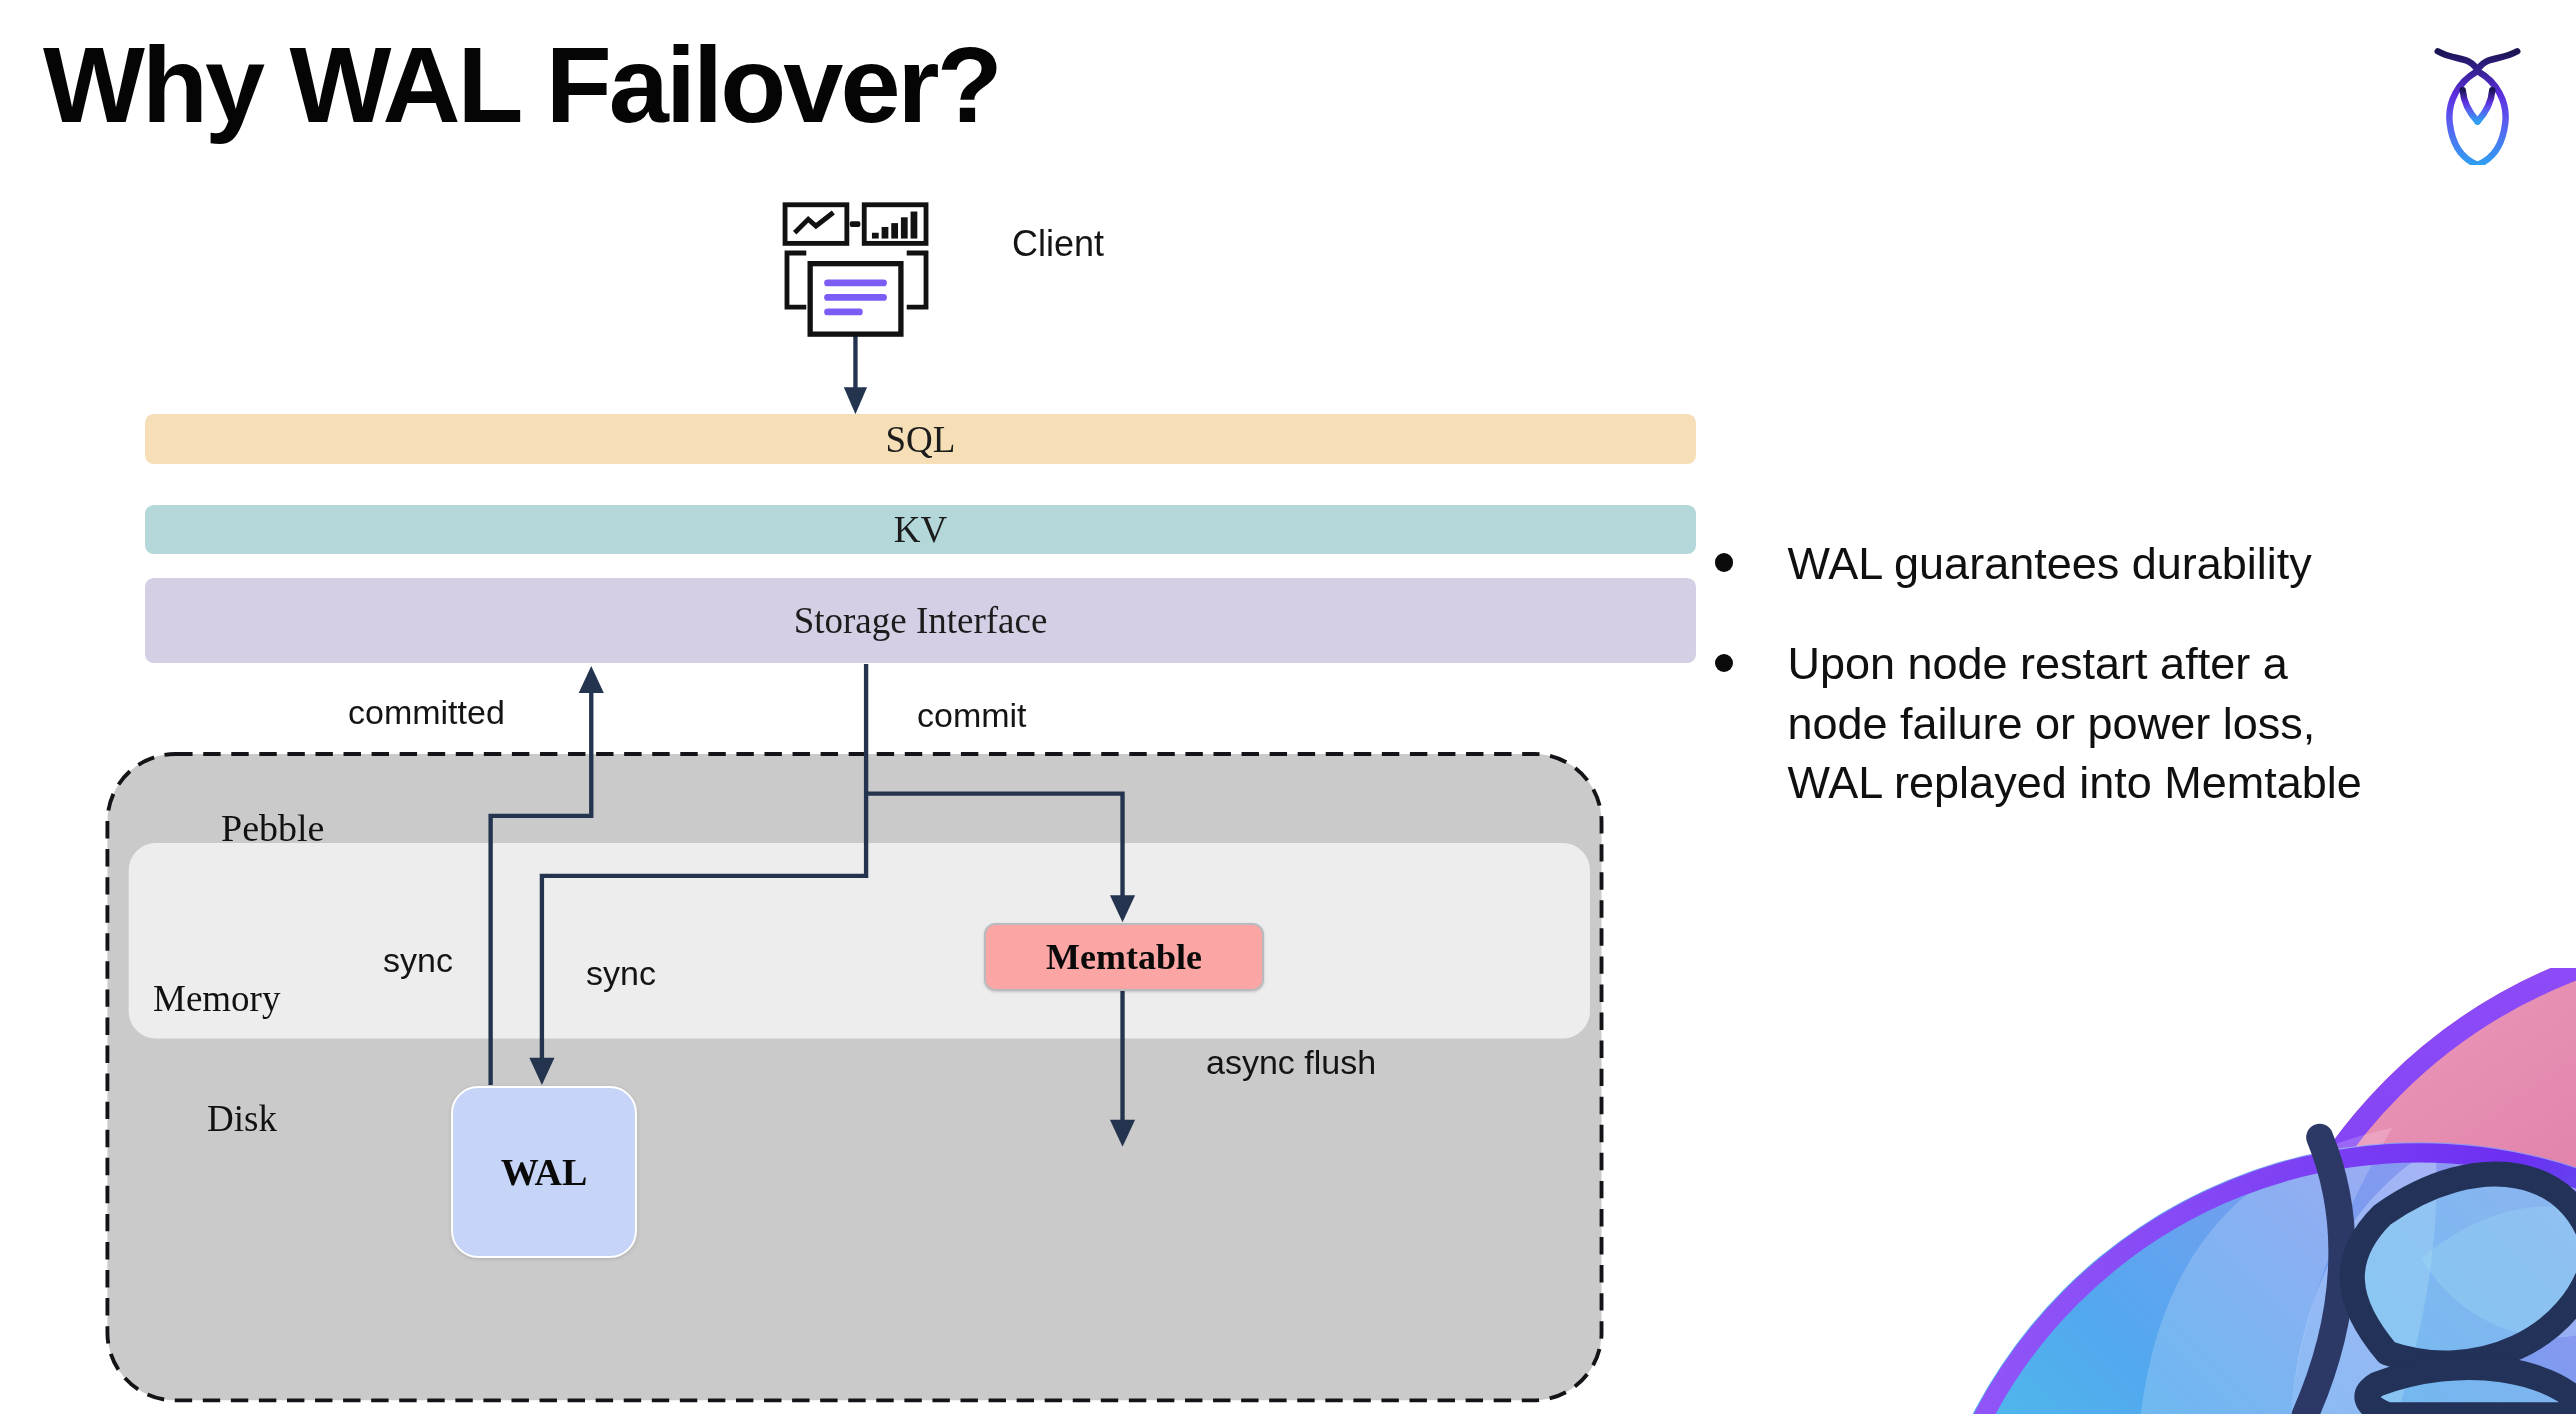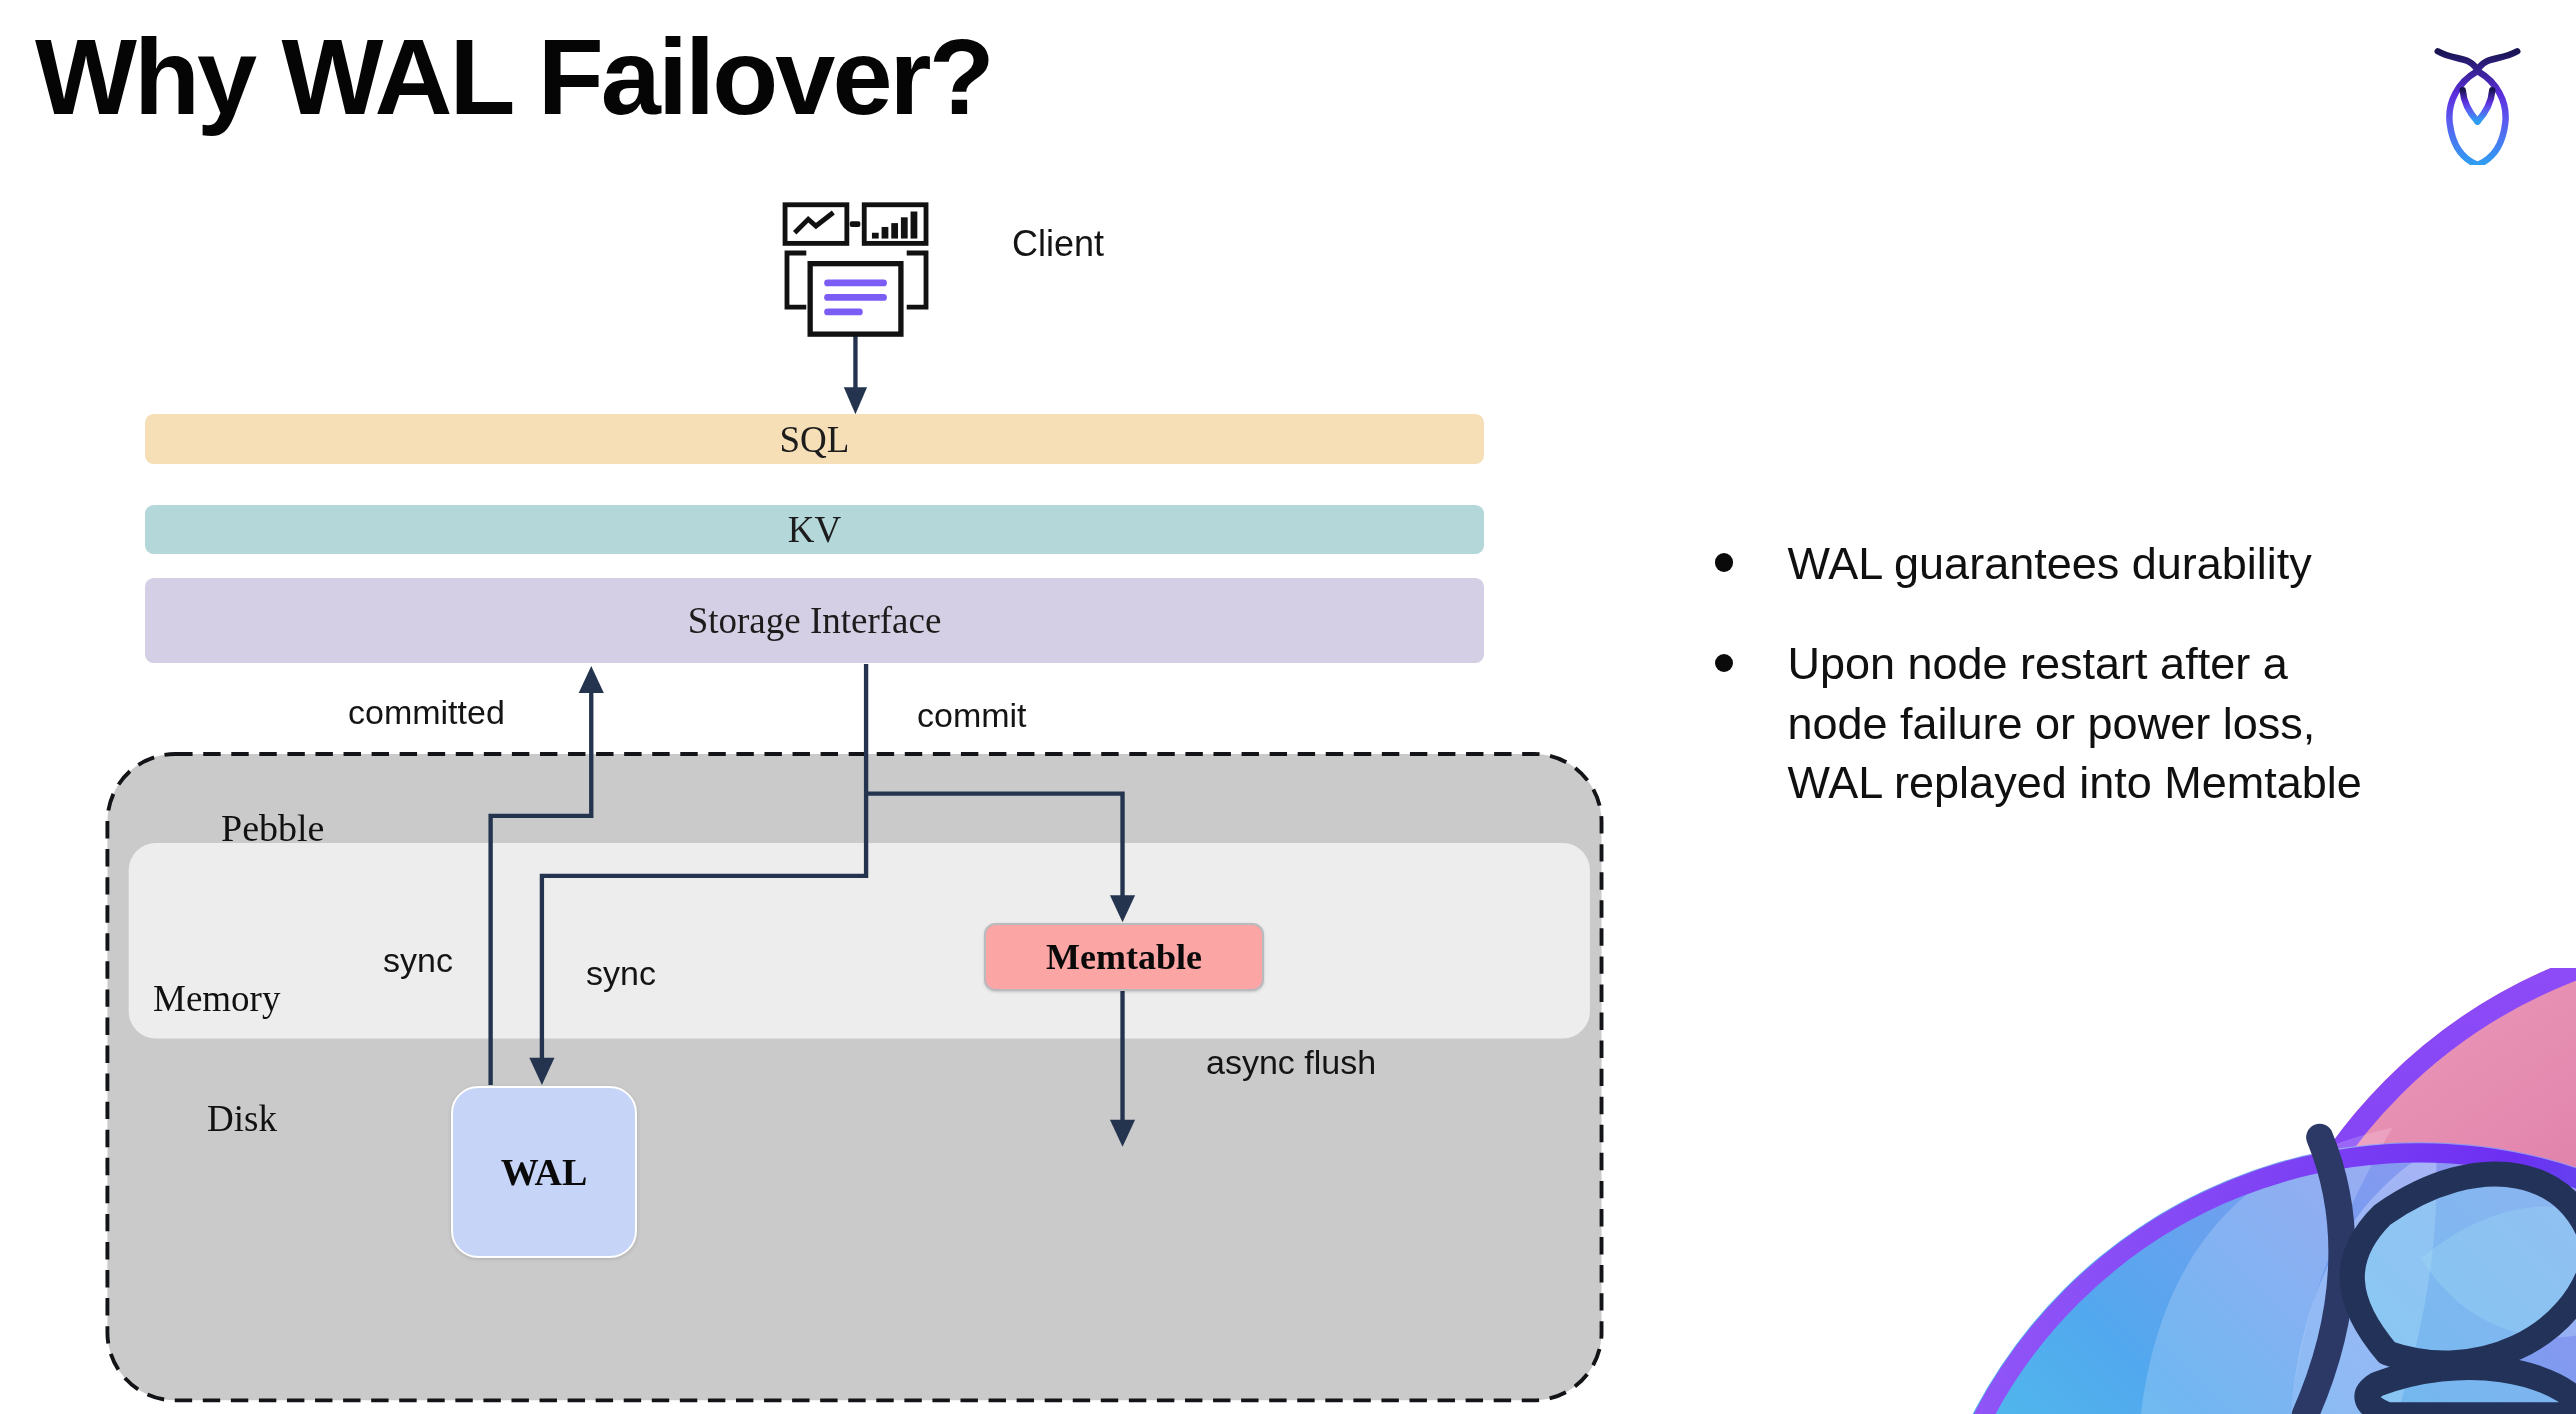--- a/index.html
+++ b/index.html
@@ -3,27 +3,27 @@
 <meta charset="utf-8">
 <style>
   html,body{margin:0;padding:0;background:#ffffff;}
   .slide{
     position:relative;width:2576px;height:1415px;background:#ffffff;overflow:hidden;
     font-family:"Liberation Sans",sans-serif;color:#111;
   }
   .abs{position:absolute;}
   
   .title{
-    position:absolute;left:35px;top:13.5px;margin:0;
+    position:absolute;left:35px;top:13.5px;margin:8px;
     font-size:108px;font-weight:800;letter-spacing:-2.9px;color:#050505;
     font-family:"Liberation Sans",sans-serif;
   }
   
   .bar{
-    position:absolute;left:145px;width:1339px;border-radius:8.7px;
+    position:absolute;left:145px;width:1551px;border-radius:8.7px;
     display:flex;align-items:center;justify-content:center;
     font-family:"Liberation Serif",serif;font-size:37px;color:#1c1c1c;
   }
   .bar-sql{top:414px;height:50px;background:#f6dfb7;}
   .bar-kv{top:505px;height:49px;background:#b4d8da;}
   .bar-storage{top:578px;height:85px;background:#d4cfe4;}
   
   .edge-label{
     position:absolute;font-size:34px;color:#141414;
     font-family:"Liberation Sans",sans-serif;white-space:nowrap;

